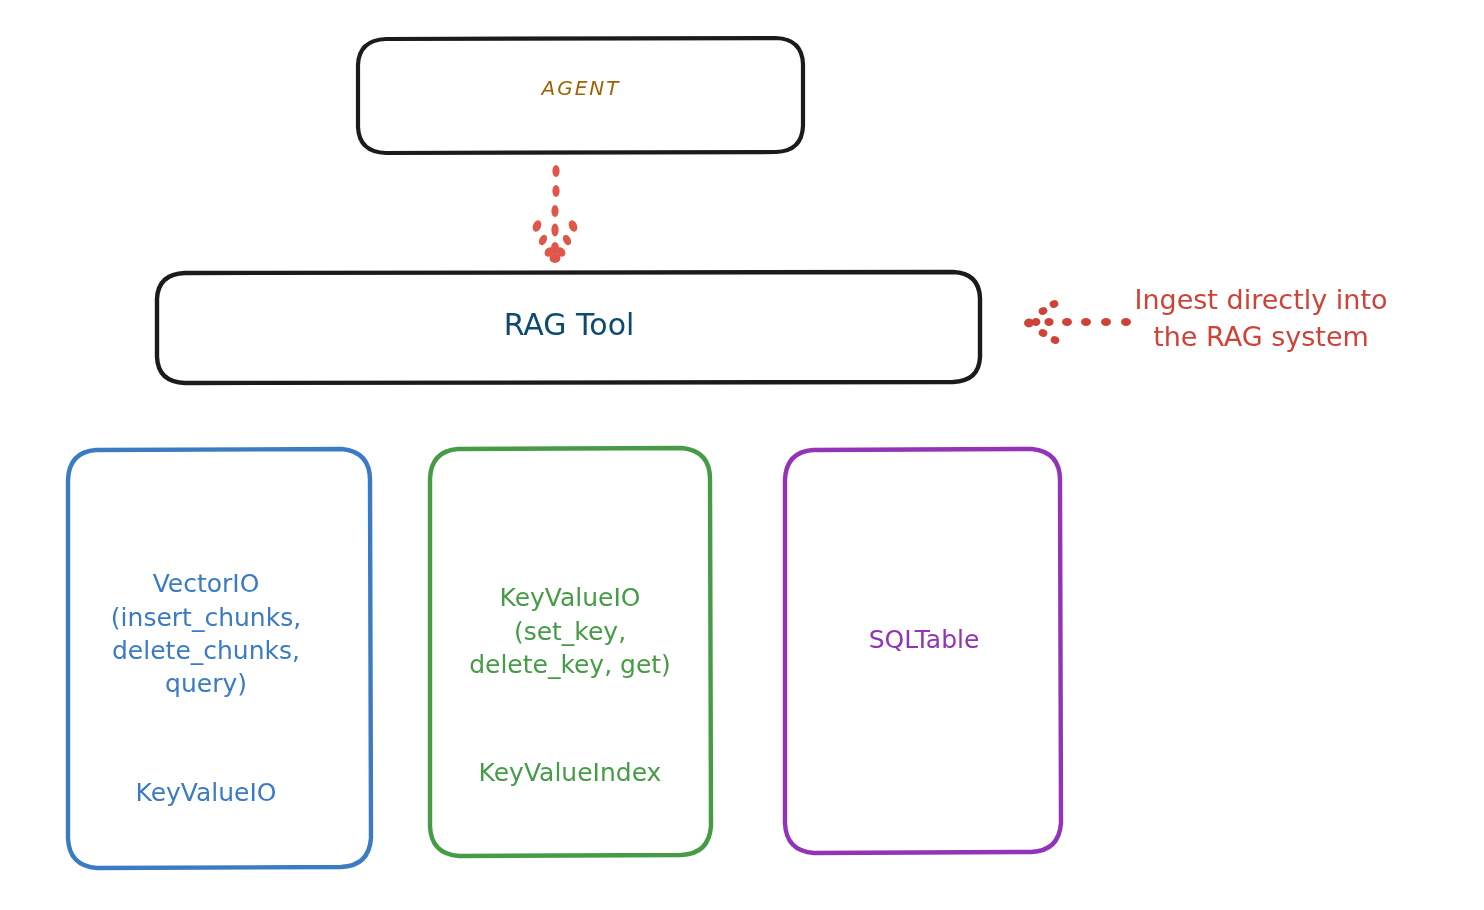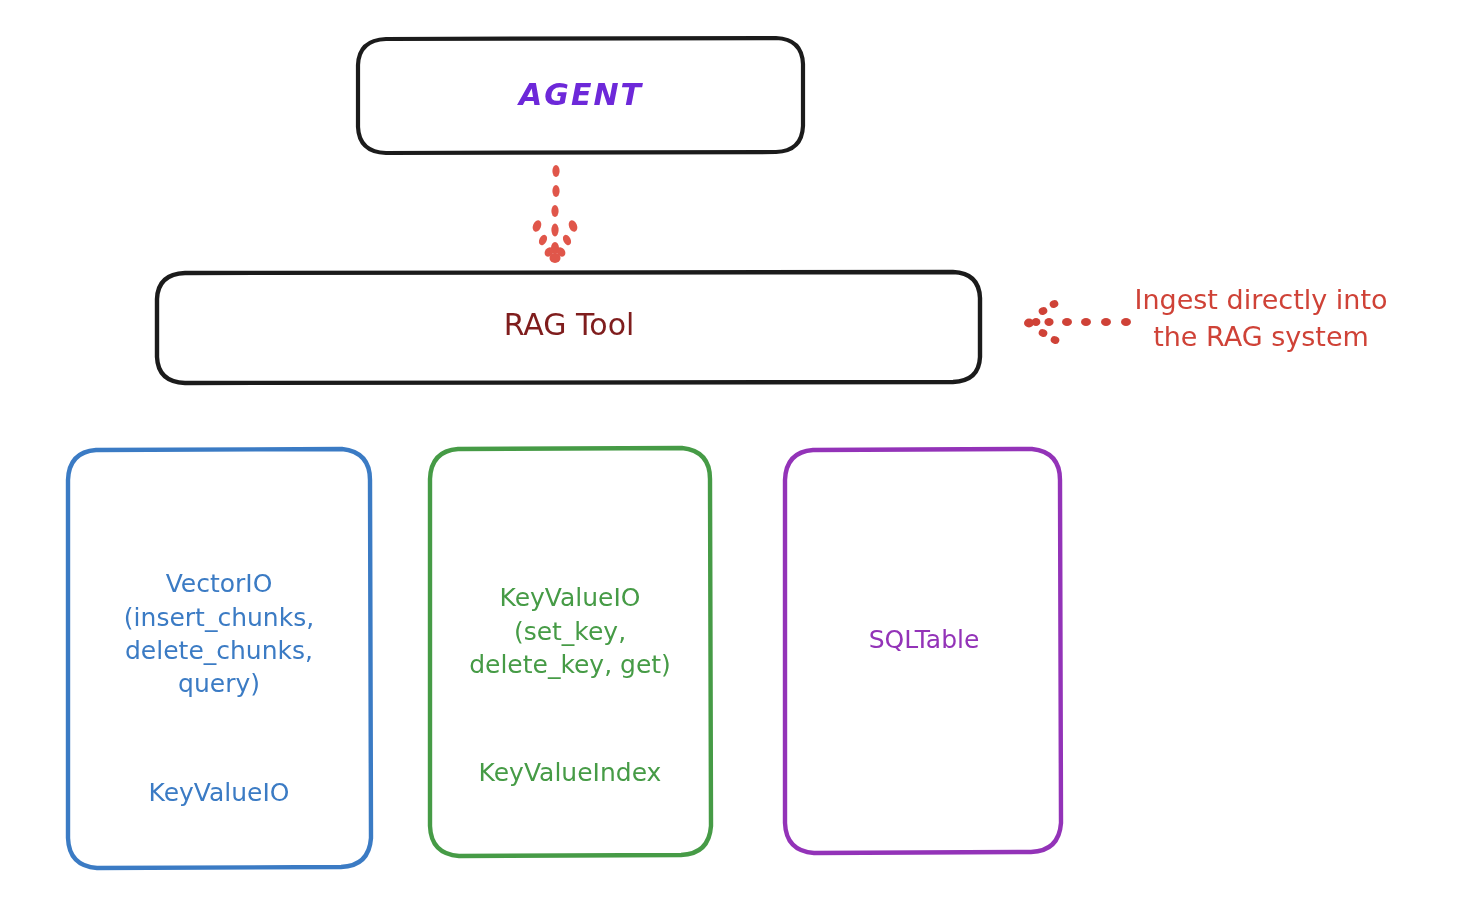--- a/index.html
+++ b/index.html
@@ -28,52 +28,52 @@
     text-align: center;
     line-height: 1.28;
     white-space: pre-line;
     user-select: none;
   }
 
   .agent-label {
     left: 358px;
     top: 76px;
     width: 446px;
-    font-size: 30px;
+    font-size: 20px;
     font-style: italic;
-    font-weight: 700;
+    font-weight: 400;
     letter-spacing: 2px;
-    color: #6d28d9;
+    color: #a16207;
     font-family: "DejaVu Sans", sans-serif;
   }
 
   .ragtool-label {
     left: 157px;
     top: 306px;
     width: 824px;
     font-size: 30px;
-    color: #7f1d1d;
+    color: #0c4a6e;
     font-family: "DejaVu Sans", sans-serif;
   }
 
   .card-label {
     font-size: 25px;
     line-height: 1.33;
   }
 
   .card-label .ops {
     display: block;
   }
   .card-label .idx {
     display: block;
     margin-top: 42px;
   }
 
   #vector-label {
-    left: 70px;
+    left: 57px;
     top: 534px;
     width: 298px;
     color: #3b7bc4;
   }
   #keyvalue-label {
     left: 430px;
     top: 548px;
     width: 280px;
     color: #469b46;
   }

